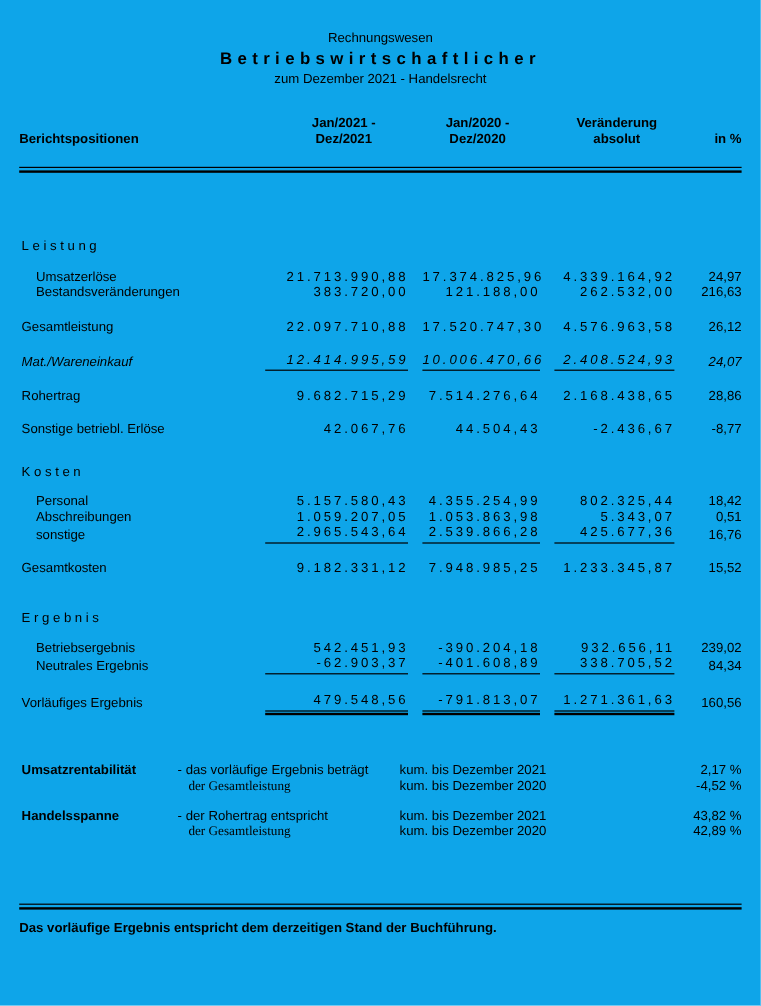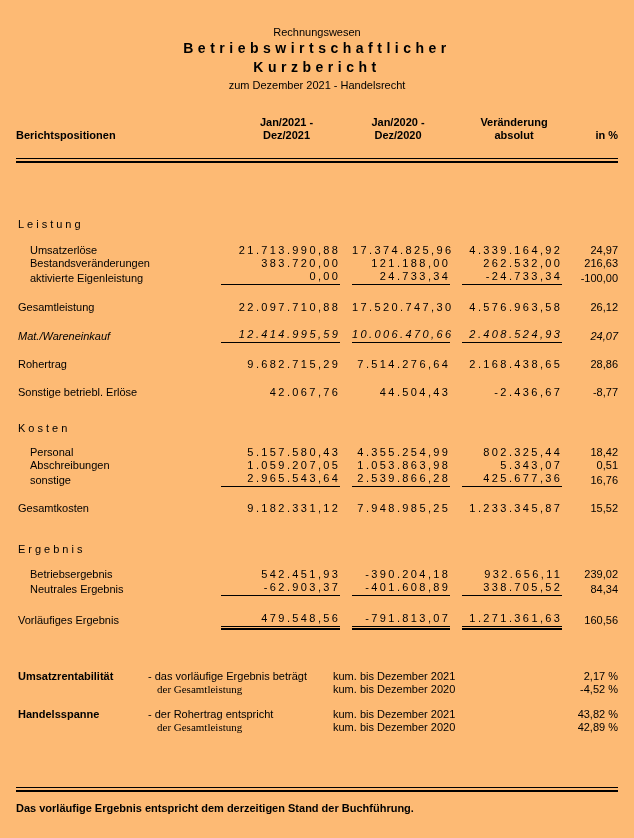--- a/index.html
+++ b/index.html
@@ -4,21 +4,21 @@
 <style>
   * { margin:0; padding:0; box-sizing:border-box; }
   html,body { background:#fff; }
   body {
     width:634px; height:838px;
     color:#000;
     font-family:"Liberation Sans","DejaVu Sans",sans-serif;
     font-size:11px;
     overflow:hidden;
   }
-  .page { width:634px; height:838px; padding:26px 16px 0 16px; background:#fdba74; }
+  .page { width:634px; height:838px; padding:26px 16px 0 16px; background:#0ea5e9; }
 
   
   .hdr { text-align:center; }
   .hdr .dept { font-size:11px; line-height:13px; }
   .hdr .title { font-size:14px; font-weight:bold; letter-spacing:4.5px; line-height:19px; }
   .hdr .title:first-of-type { margin-top:4px; }
   .hdr .sub { font-size:11px; line-height:13px; margin-top:2px; }
 
   
   table.rpt { width:602px; table-layout:fixed; border-collapse:collapse; }
@@ -81,21 +81,20 @@
   .footnote .line { display:block; }
 </style>
 </head>
 <body>
 
 <div class="page">
 
   <div class="hdr">
     <div class="dept">Rechnungswesen</div>
     <div class="title">Betriebswirtschaftlicher</div>
-    <div class="title">Kurzbericht</div>
     <div class="sub">zum Dezember 2021 - Handelsrecht</div>
   </div>
 
   <table class="rpt thead-tbl">
     <colgroup>
         <col class="c-lbl">
         <col class="c-n1">
         <col class="c-n2">
         <col class="c-n3">
         <col class="c-pct">
@@ -161,35 +160,20 @@
             <span class="v">121.188,00</span>
           </td>
         <td class="num">
             <span class="v">262.532,00</span>
           </td>
         <td class="pct">
             <span class="v">216,63</span>
           </td>
       </tr>
 
-      <tr class="u">
-        <td class="lbl ind">aktivierte Eigenleistung</td>
-        <td class="num">
-            <span class="v">0,00</span>
-          </td>
-        <td class="num">
-            <span class="v">24.733,34</span>
-          </td>
-        <td class="num">
-            <span class="v">-24.733,34</span>
-          </td>
-        <td class="pct">
-            <span class="v">-100,00</span>
-          </td>
-      </tr>
 
       <tr class="bold pt16">
         <td class="lbl">Gesamtleistung</td>
         <td class="num">
             <span class="v">22.097.710,88</span>
           </td>
         <td class="num">
             <span class="v">17.520.747,30</span>
           </td>
         <td class="num">

